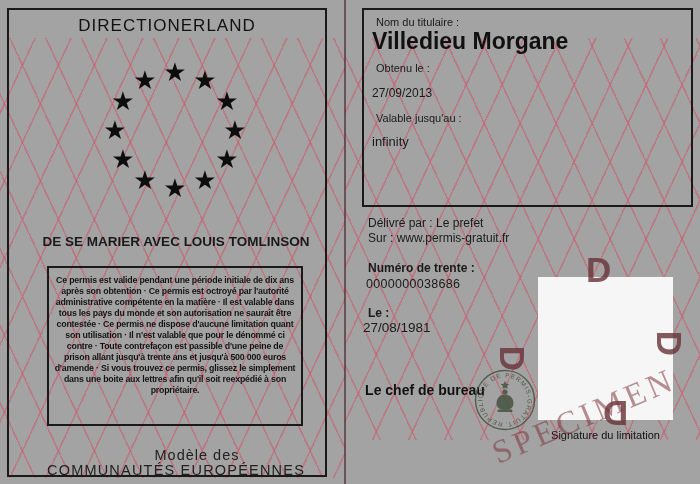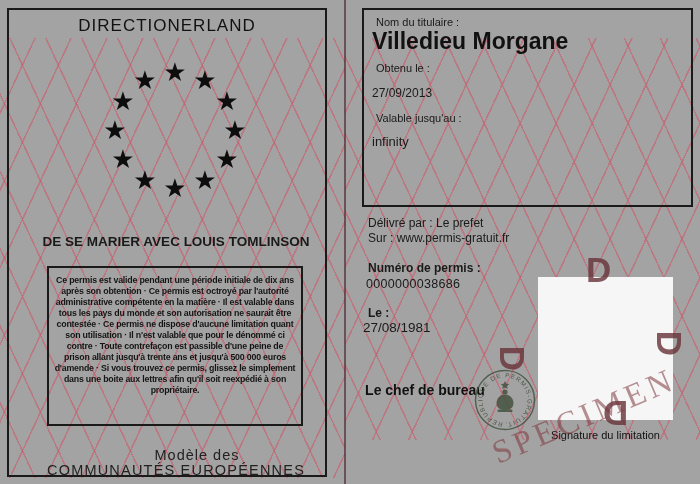--- a/index.html
+++ b/index.html
@@ -107,21 +107,21 @@
   <div class="holder-box"></div>
   <div class="lbl holder-label">Nom du titulaire :</div>
   <div class="holder-name">Villedieu Morgane</div>
   <div class="lbl obtained-label">Obtenu le :</div>
   <div class="val obtained-date">27/09/2013</div>
   <div class="lbl valid-label">Valable jusqu'au :</div>
   <div class="val valid-value">infinity</div>
 
   <div class="val issued-by">Délivré par : Le prefet</div>
   <div class="val issued-on">Sur : www.permis-gratuit.fr</div>
-  <div class="val num-label">Numéro de permis :</div>
+  <div class="val num-label">Numéro de trente :</div>
   <div class="val num-value">0000000038686</div>
   <div class="val date-label">Le :</div>
   <div class="val date-value">27/08/1981</div>
 
   <div class="prefect">
     <br>
     <span>Le chef de bureau</span>
   </div>
 
   <div class="photo-box z2"></div>

